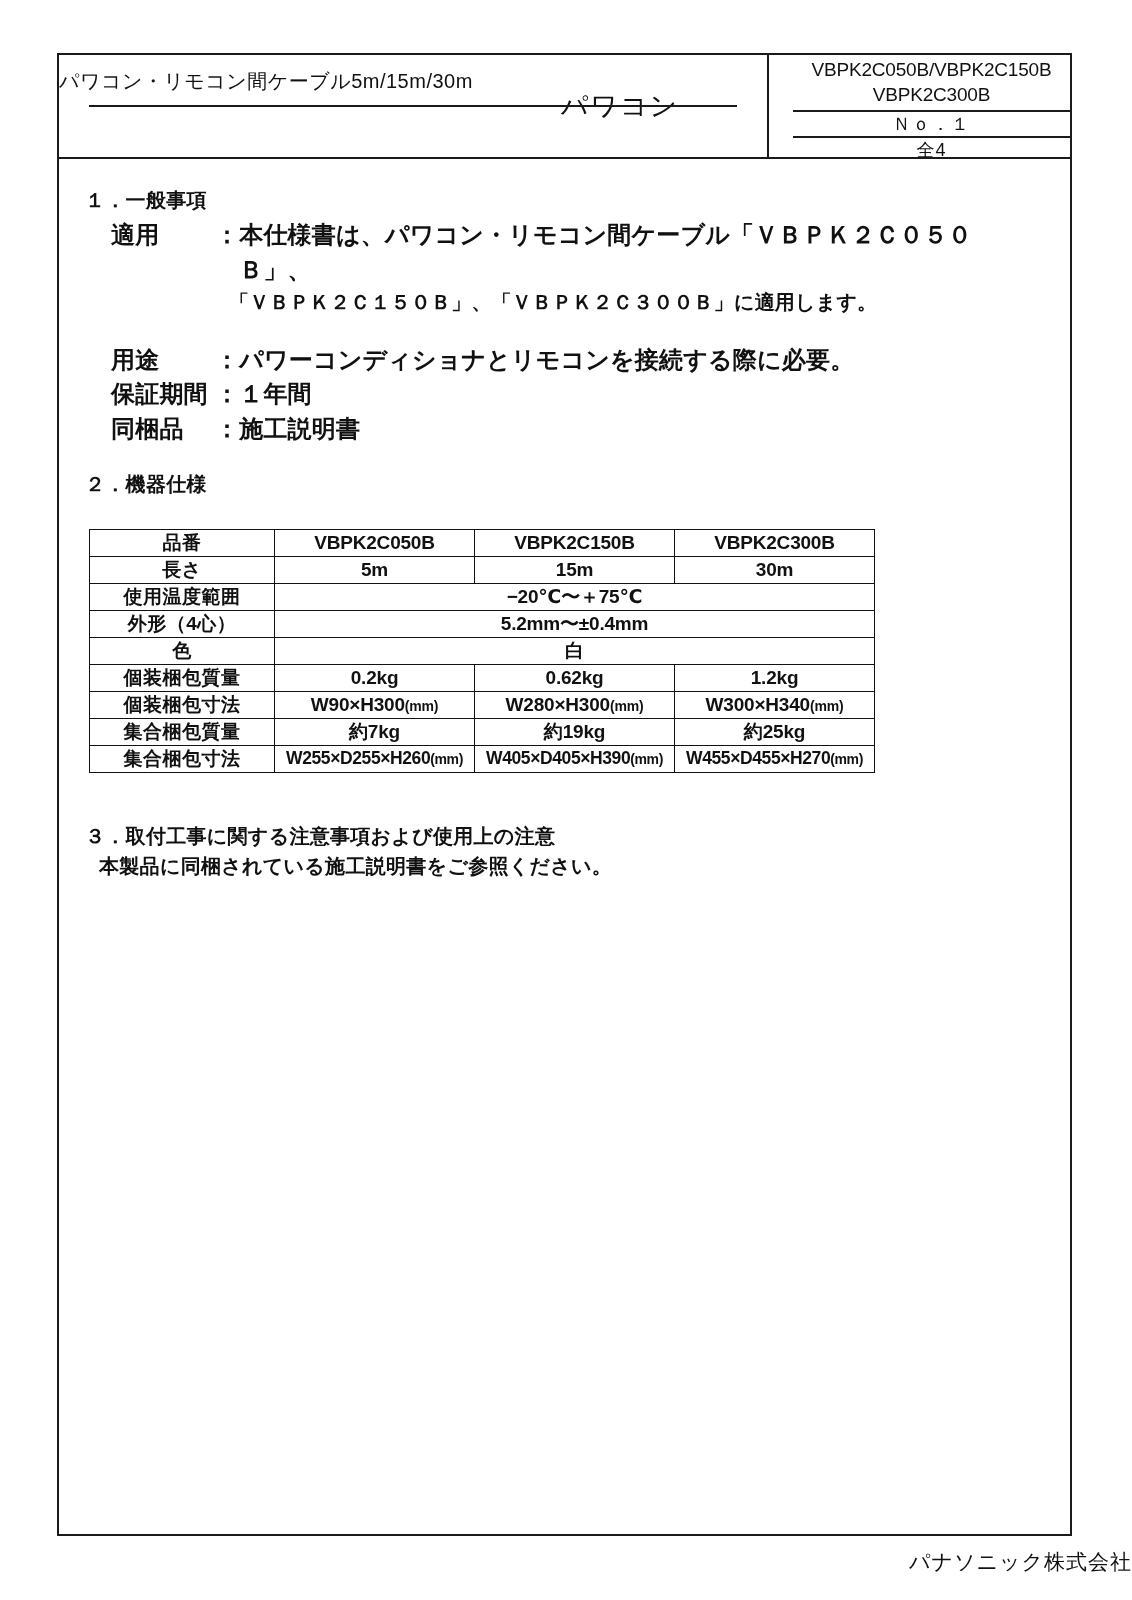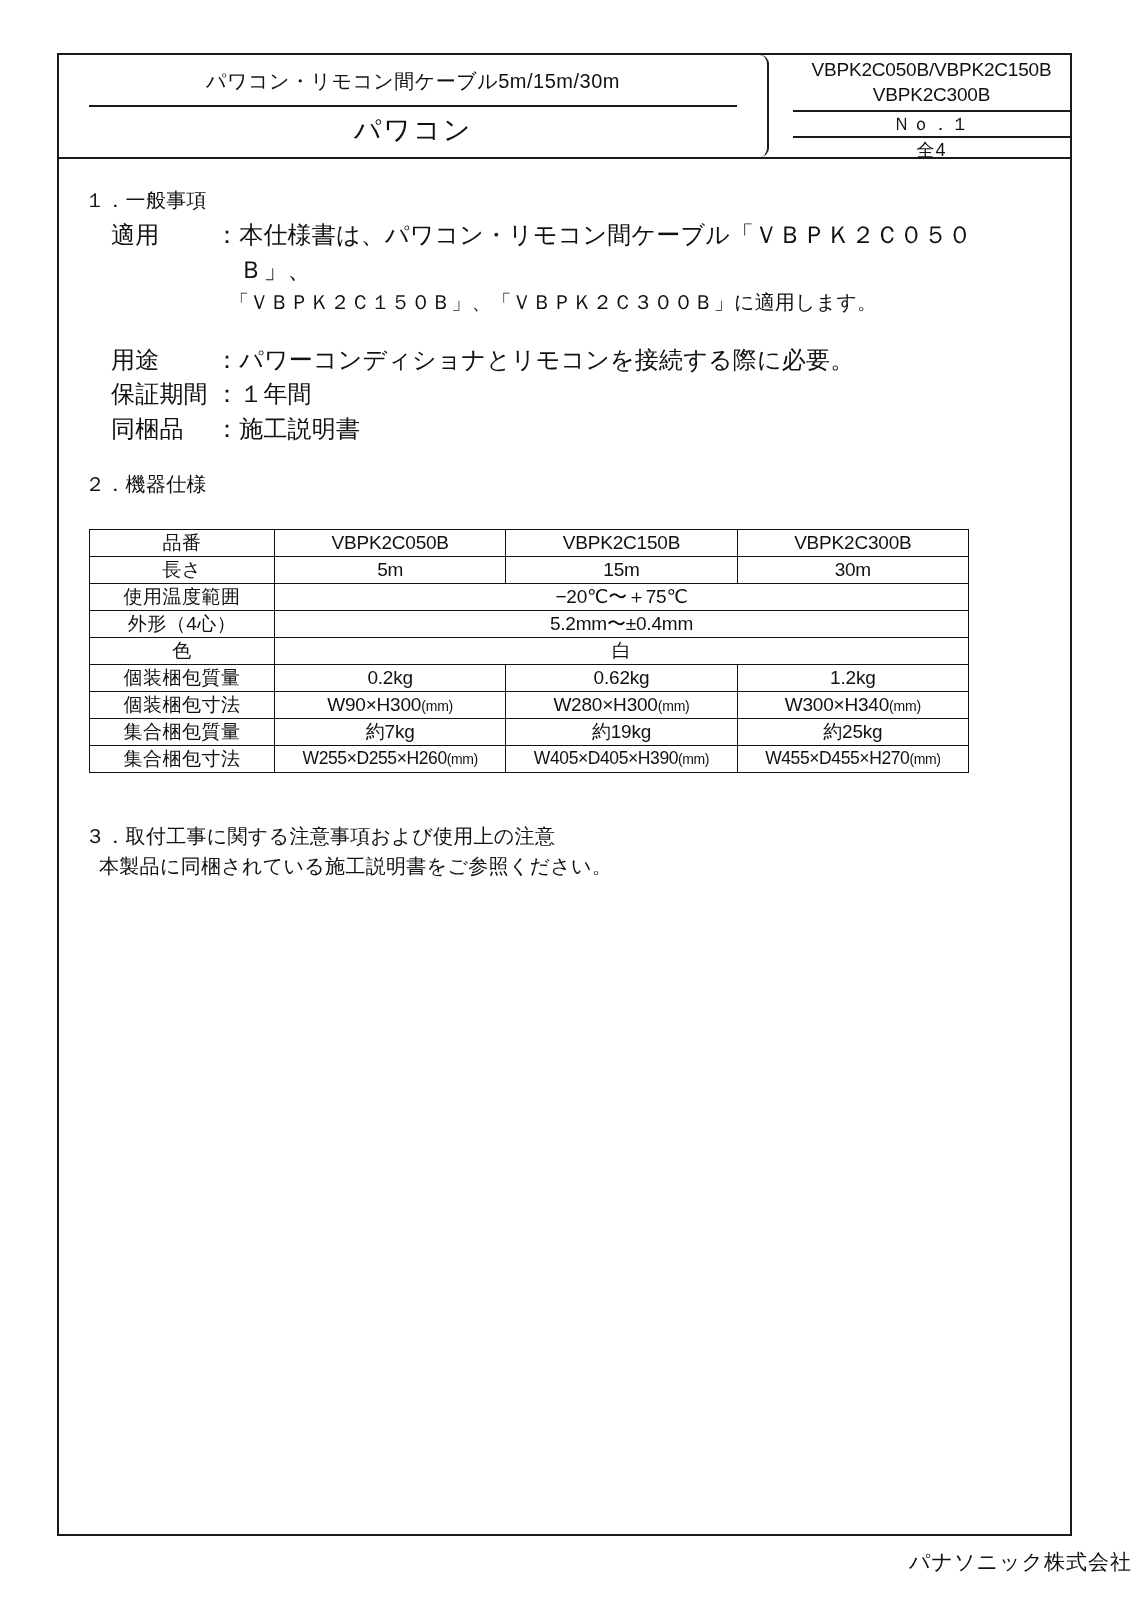--- a/index.html
+++ b/index.html
@@ -37,23 +37,22 @@
     height: 104px;
     border-bottom: 2.5px solid #1a1a1a;
     box-sizing: border-box;
     display: flex;
   }
   #title-left {
     flex: 0 0 710px;
     border-right: 2.5px solid #1a1a1a;
     box-sizing: border-box;
     display: flex;
-    flex-direction: column;
+    flex-direction: row;
     position: relative;
-    border-radius: 9px;
   }
   #doc-subject {
     height: 48px;
     display: flex;
     align-items: center;
     justify-content: center;
     font-size: 20px;
     letter-spacing: 0.5px;
     padding-top: 4px;
     box-sizing: border-box;
@@ -115,20 +114,21 @@
 
   
   #content {
     position: absolute;
     left: 0;
     top: 104px;
     right: 0;
     bottom: 0;
     padding: 28px 26px 0 26px;
     box-sizing: border-box;
+    font-weight: bold;
   }
 
   .section-heading {
     font-size: 20px;
     letter-spacing: 0.3px;
     margin: 0 0 4px 0;
   }
   .field-row {
     font-size: 24px;
     letter-spacing: 0.2px;
@@ -148,21 +148,21 @@
     font-size: 20px;
     line-height: 1.45;
     letter-spacing: 0.2px;
   }
   .gap-block { height: 26px; }
 
   
   #spec-table-wrap { margin-top: 14px; }
   #spec-table {
     border-collapse: collapse;
-    width: 880px;
+    width: 786px;
     margin-left: 4px;
     table-layout: fixed;
     margin-top: 31px;
   }
   #spec-table td {
     border: 1.6px solid #111;
     height: 25px;
     text-align: center;
     vertical-align: middle;
     font-size: 19px;

